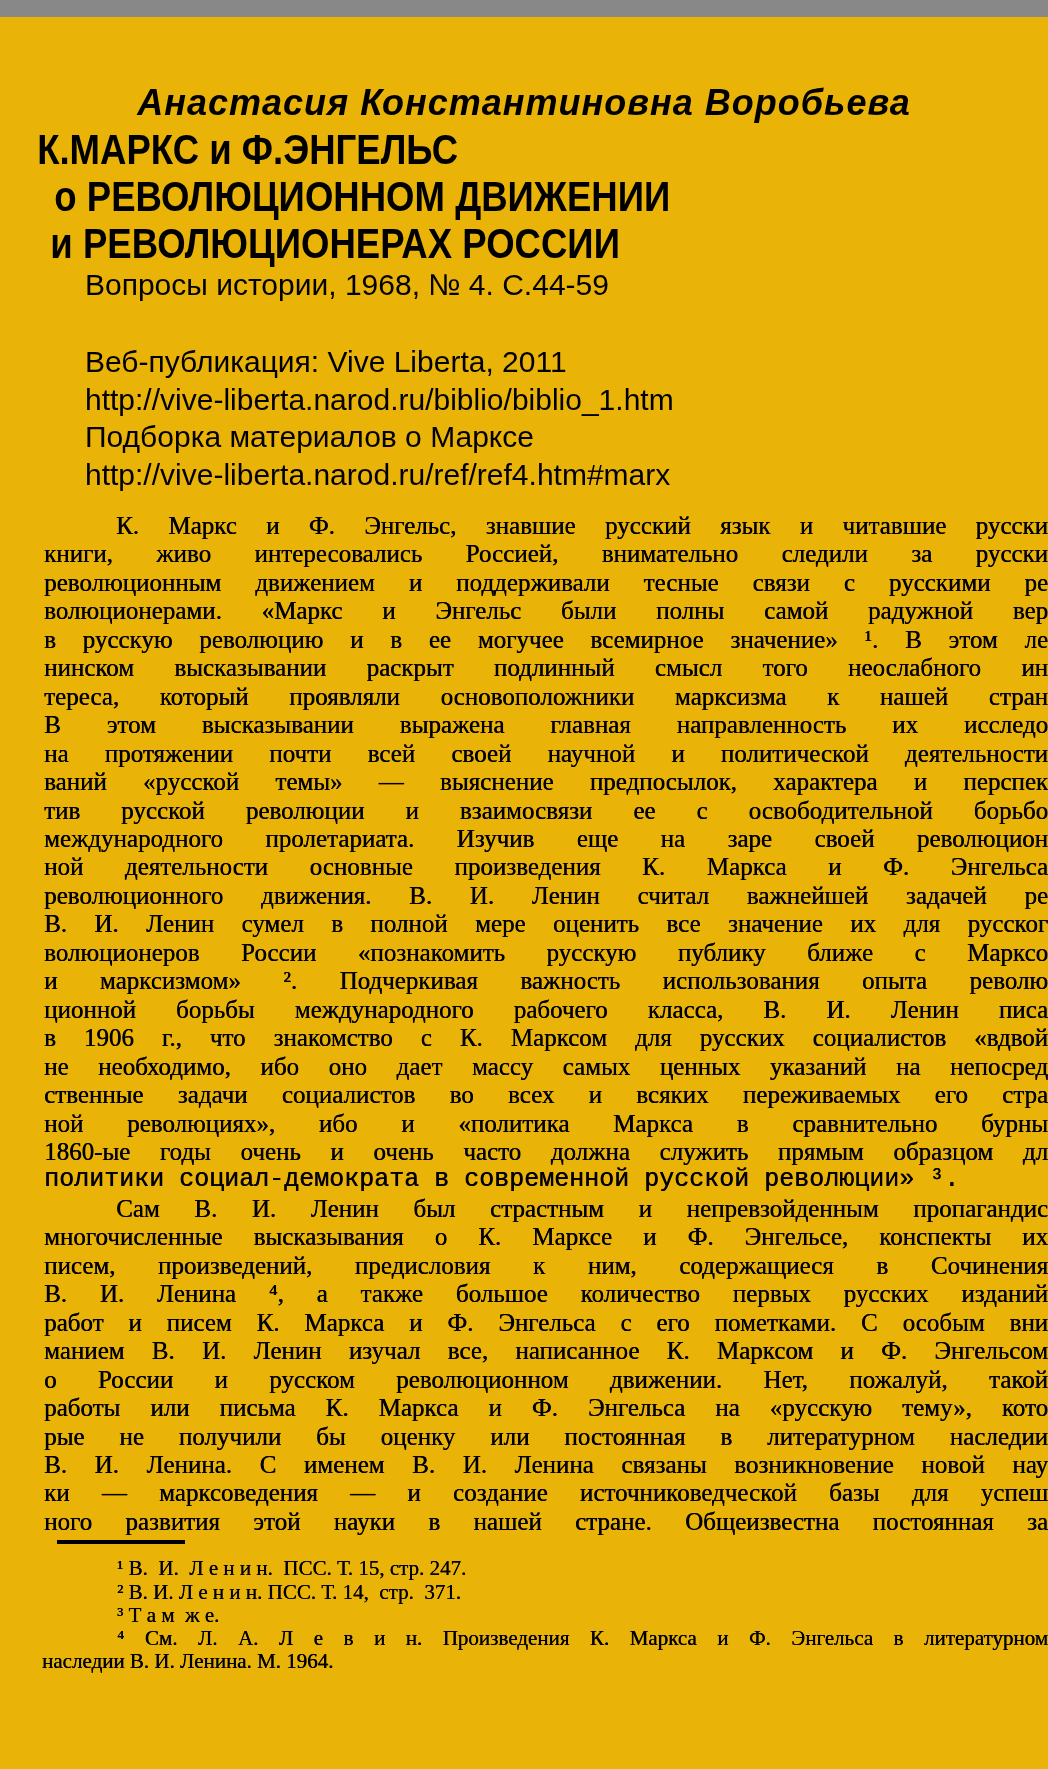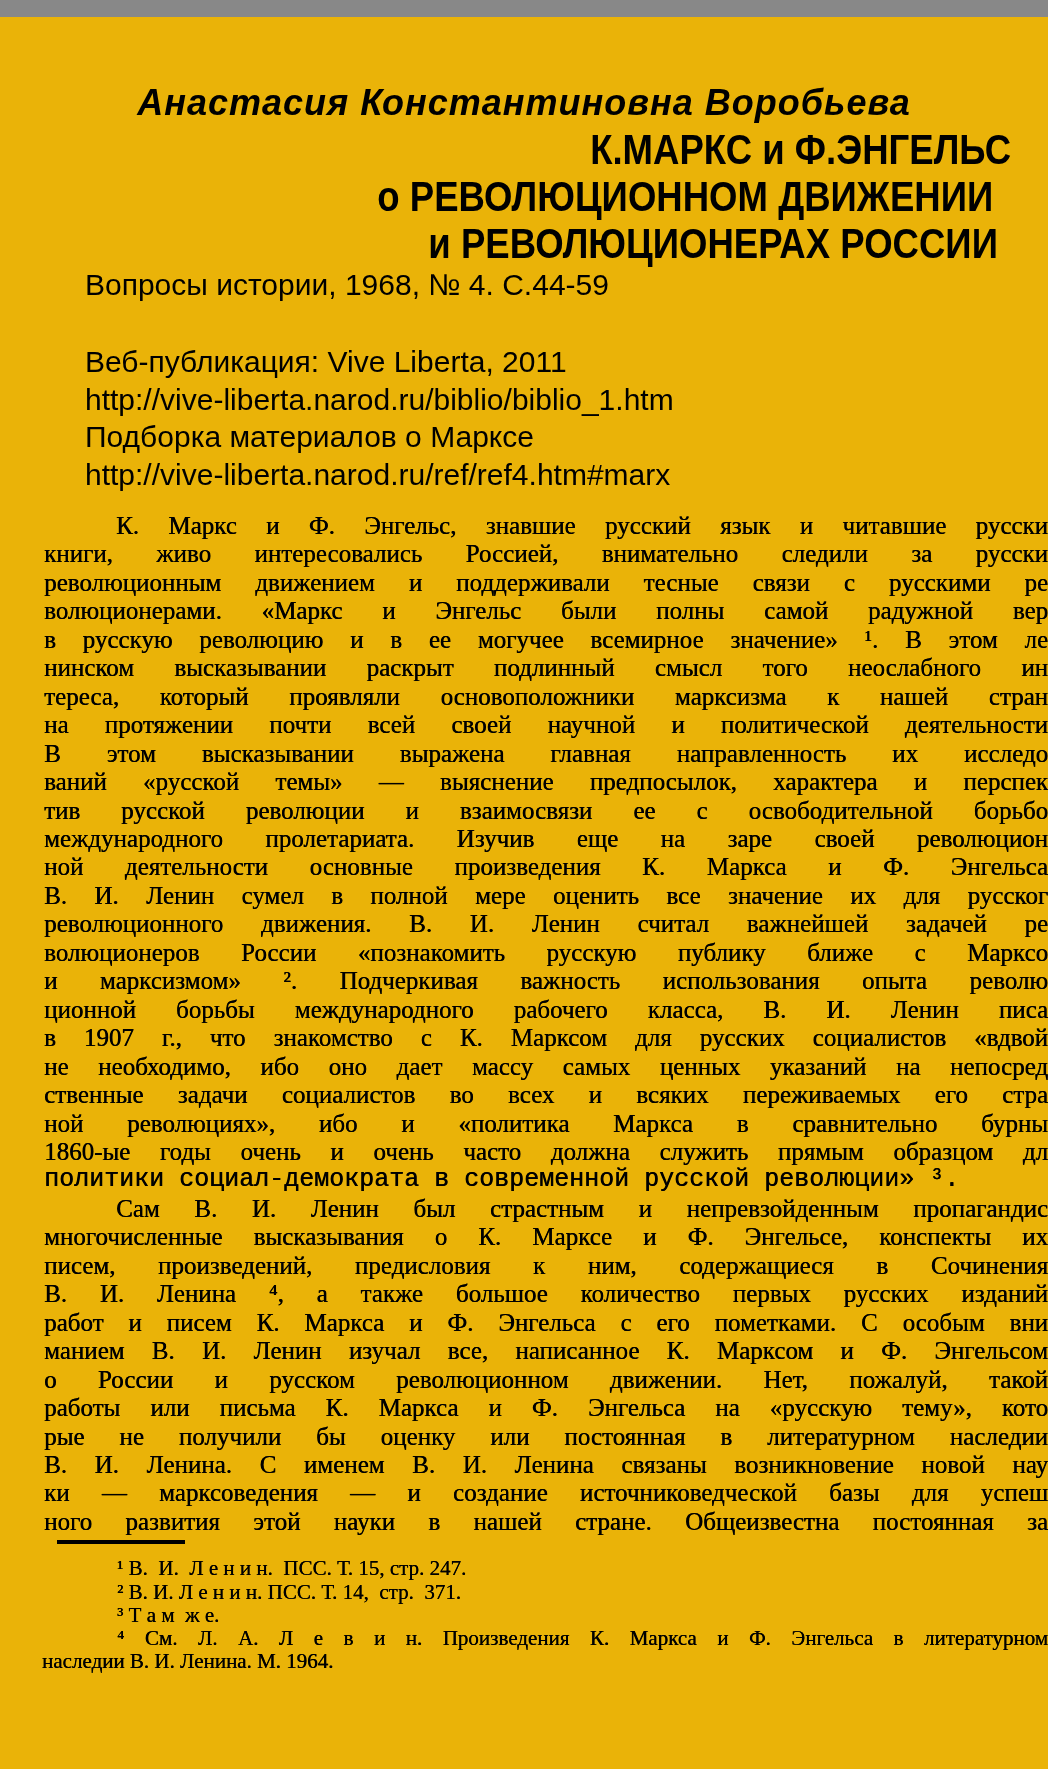--- a/index.html
+++ b/index.html
@@ -17,21 +17,21 @@
   .author-line {
     margin-top: 63px;
     text-align: center;
     font-weight: bold;
     font-style: italic;
     font-size: 36px;
     line-height: 46px;
     letter-spacing: 1px;
   }
   .title-line {
-    text-align: right;
+    text-align: left;
     font-weight: bold;
     font-size: 43px;
     line-height: 47px;
     white-space: nowrap;
   }
   .title-line > span {
     display: inline-block;
     transform: scaleX(0.85);
     transform-origin: center;
   }
@@ -117,32 +117,32 @@
     </div>
 
   <div class="article-body">
       <div class="line indent">К. Маркс и Ф. Энгельс, знавшие русский язык и читавшие русски</div>
       <div class="line">книги, живо интересовались Россией, внимательно следили за русски</div>
       <div class="line">революционным движением и поддерживали тесные связи с русскими ре</div>
       <div class="line">волюционерами. «Маркс и Энгельс были полны самой радужной вер</div>
       <div class="line">в русскую революцию и в ее могучее всемирное значение» ¹. В этом ле</div>
       <div class="line">нинском высказывании раскрыт подлинный смысл того неослабного ин</div>
       <div class="line">тереса, который проявляли основоположники марксизма к нашей стран</div>
+      <div class="line">В этом высказывании выражена главная направленность их исследо</div>
       <div class="line">на протяжении почти всей своей научной и политической деятельности</div>
-      <div class="line">В этом высказывании выражена главная направленность их исследо</div>
       <div class="line">ваний «русской темы» — выяснение предпосылок, характера и перспек</div>
       <div class="line">тив русской революции и взаимосвязи ее с освободительной борьбо</div>
       <div class="line">международного пролетариата. Изучив еще на заре своей революцион</div>
       <div class="line">ной деятельности основные произведения К. Маркса и Ф. Энгельса</div>
+      <div class="line">революционного движения. В. И. Ленин считал важнейшей задачей ре</div>
       <div class="line">В. И. Ленин сумел в полной мере оценить все значение их для русског</div>
-      <div class="line">революционного движения. В. И. Ленин считал важнейшей задачей ре</div>
       <div class="line">волюционеров России «познакомить русскую публику ближе с Марксо</div>
       <div class="line">и марксизмом» ². Подчеркивая важность использования опыта револю</div>
       <div class="line">ционной борьбы международного рабочего класса, В. И. Ленин писа</div>
-      <div class="line">в 1907 г., что знакомство с К. Марксом для русских социалистов «вдвой</div>
+      <div class="line">в 1906 г., что знакомство с К. Марксом для русских социалистов «вдвой</div>
       <div class="line">не необходимо, ибо оно дает массу самых ценных указаний на непосред</div>
       <div class="line">ственные задачи социалистов во всех и всяких переживаемых его стра</div>
       <div class="line">ной революциях», ибо и «политика Маркса в сравнительно бурны</div>
       <div class="line">1860-ые годы очень и очень часто должна служить прямым образцом дл</div>
       <div class="line nojust">политики социал-демократа в современной русской революции» ³.</div>
       <div class="line indent">Сам В. И. Ленин был страстным и непревзойденным пропагандис</div>
       <div class="line">многочисленные высказывания о К. Марксе и Ф. Энгельсе, конспекты их</div>
       <div class="line">писем, произведений, предисловия к ним, содержащиеся в Сочинения</div>
       <div class="line">В. И. Ленина ⁴, а также большое количество первых русских изданий</div>
       <div class="line">работ и писем К. Маркса и Ф. Энгельса с его пометками. С особым вни</div>

